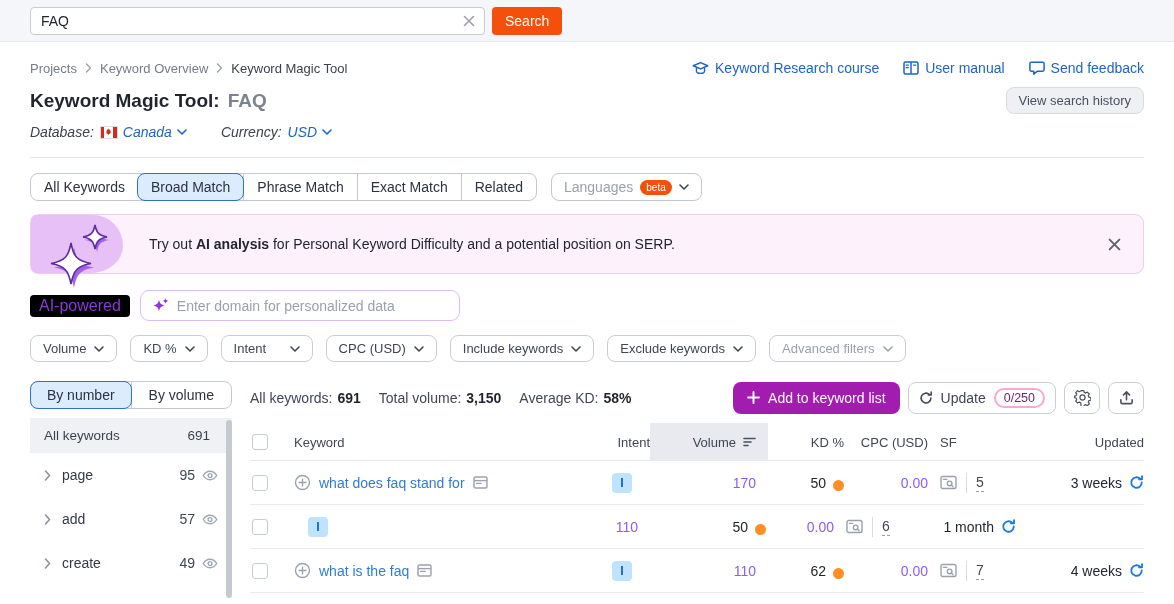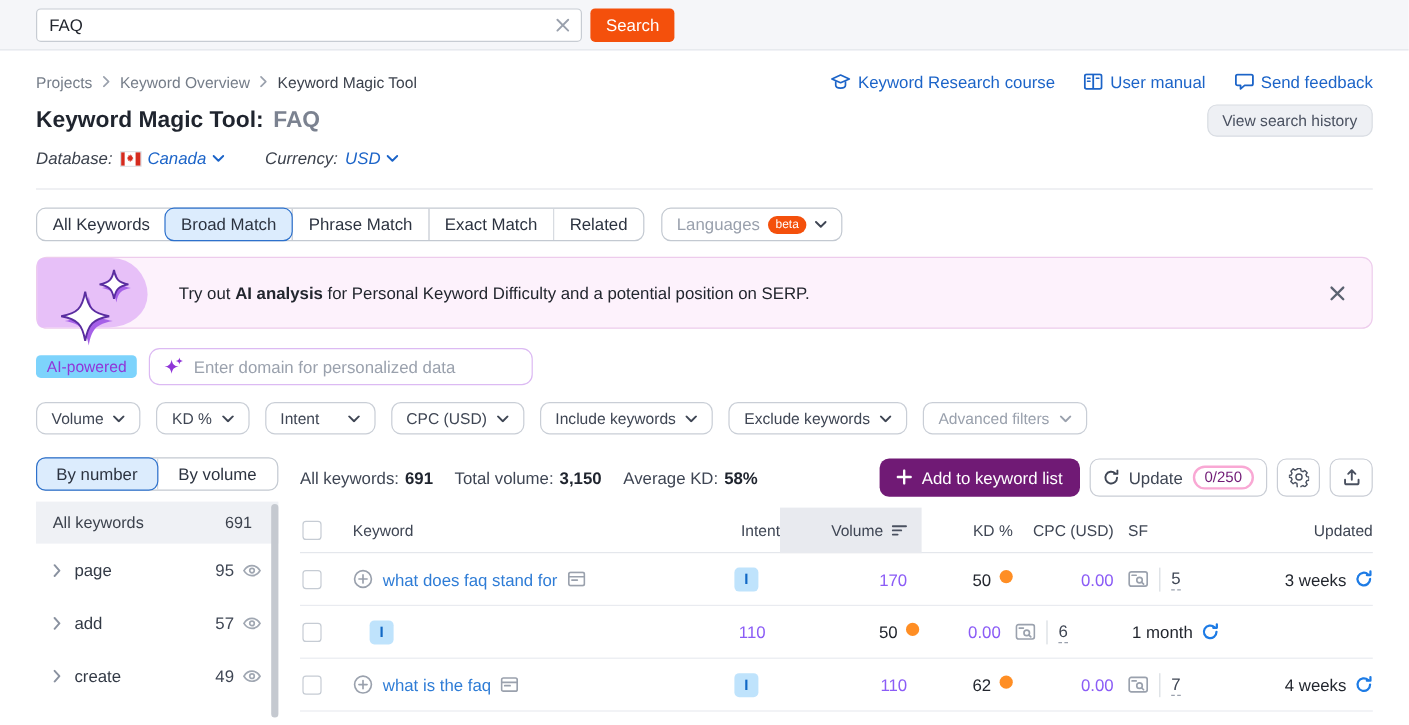--- a/index.html
+++ b/index.html
@@ -59,21 +59,21 @@
   .banner-blob { position:absolute; left:0; top:0; width:92px; height:58px; background:#e7c0f8;
     border-radius:8px 55% 60% 8px / 8px 90% 80% 8px; }
   .banner-stars { position:absolute; left:8px; top:6px; width:80px; height:72px; overflow:visible; }
   .banner-text { margin-left:118px; font-size:14px; color:#22262e; }
   .banner-text b { font-weight:bold; }
   .banner-close { position:absolute; right:20px; top:20px; width:18px; height:18px; color:#5b6270;
     cursor:pointer; display:flex; align-items:center; justify-content:center; }
 
   
   .ai-row { margin-top:16px; display:flex; align-items:center; gap:10px; }
-  .ai-chip { background:#7dd3fc; color:#9036d8; font-size:13px; padding:2px 9px; border-radius:4px; }
+  .ai-chip { background:#000000; color:#9036d8; font-size:16px; padding:2px 9px; border-radius:4px; }
   .ai-input-wrap { position:relative; }
   .ai-input { width:320px; height:31px; border:1px solid #dcbaf3; border-radius:9px;
     padding:0 29px 0 36px; font-size:14px; color:#404040; outline:none; font-family:inherit; }
   .ai-input::placeholder { color:#9aa1ad; }
   .ai-spark { position:absolute; left:12px; top:7px; color:#9036d8; }
 
   
   .filters-row { margin-top:14px; display:flex; align-items:center; gap:13px; }
   .filter-btn { display:flex; align-items:center; gap:8px; height:27px; padding:0 12px;
     border:1px solid #c9ced6; border-radius:8px; background:#fff; font-size:13px; color:#3f4654;
@@ -102,21 +102,21 @@
 
   
   .table-zone { flex:1; min-width:0; }
   .table-toolbar { display:flex; align-items:center; justify-content:space-between; height:33px; }
   .stats { display:flex; align-items:center; gap:18px; font-size:14px; }
   .stat { display:flex; gap:5px; }
   .stat .lbl { color:#3f4654; }
   .stat .val { font-weight:bold; color:#1f242e; }
   .tb-actions { display:flex; align-items:center; gap:8px; }
   .add-btn { display:flex; align-items:center; gap:8px; height:32px; padding:0 14px;
-    background:#701a75; color:#fff; border:none; border-radius:8px; font-size:14px;
+    background:#a21caf; color:#fff; border:none; border-radius:8px; font-size:14px;
     font-family:inherit; cursor:pointer; }
   .update-btn { display:flex; align-items:center; gap:8px; height:32px; padding:0 10px;
     background:#fff; border:1px solid #c9cdd5; border-radius:8px; font-size:14px; color:#3f4654;
     font-family:inherit; cursor:pointer; }
   .update-pill { border:2px solid #f9a8d4; border-radius:10px; padding:1px 8px; font-size:12.5px; color:#701a75; }
   .icon-btn { width:36px; height:32px; background:#fff; border:1px solid #c9cdd5; border-radius:8px;
     display:flex; align-items:center; justify-content:center; color:#4a5160; cursor:pointer; }
 
   .kw-table { margin-top:9px; }
   .t-grid { display:grid; grid-template-columns:44px 1fr 52px 118px 78px 94px 76px 128px; align-items:center; }
@@ -128,21 +128,21 @@
   .cell-check { display:flex; justify-content:flex-start; padding-left:2px; }
   .checkbox { width:16px; height:16px; border:1px solid #c6ccd4; border-radius:3px; background:#fff; cursor:pointer; }
   .cell-kw { display:flex; align-items:center; gap:8px; min-width:0; }
   .kw-plus { color:#9aa1ad; cursor:pointer; display:flex; }
   .kw-link { color:#2e7cd6; cursor:pointer; white-space:nowrap; }
   .kw-serp-ic { color:#9aa1ad; display:flex; cursor:pointer; }
   .cell-intent { display:flex; justify-content:flex-start; padding-left:14px; }
   .intent-badge { width:20px; height:20px; background:#bfe3fc; color:#1168c5; border-radius:4px;
     font-size:12.5px; font-weight:bold; display:flex; align-items:center; justify-content:center; }
   .cell-num { text-align:right; padding-right:12px; color:#8b5cf6; }
-  .cell-kd { display:flex; align-items:flex-start; justify-content:flex-end; gap:7px; padding-right:2px; }
+  .cell-kd { display:flex; align-items:flex-end; justify-content:flex-end; gap:7px; padding-right:2px; }
   .kd-dot { width:11px; height:11px; border-radius:50%; background:#ff8e24; }
   .cell-sf { display:flex; align-items:center; gap:9px; }
   .sf-preview { color:#9aa1ad; display:flex; cursor:pointer; }
   .sf-divider { width:1px; height:20px; background:#d8dce2; }
   .sf-num { font-size:14px; color:#3f4654; border-bottom:1px dashed #9aa1ad; padding-bottom:1px; cursor:pointer; }
   .cell-updated { display:flex; align-items:center; justify-content:flex-end; gap:7px; }
   .upd-refresh { color:#1d7be5; display:flex; cursor:pointer; }
 </style>
 </head>
 <body>

